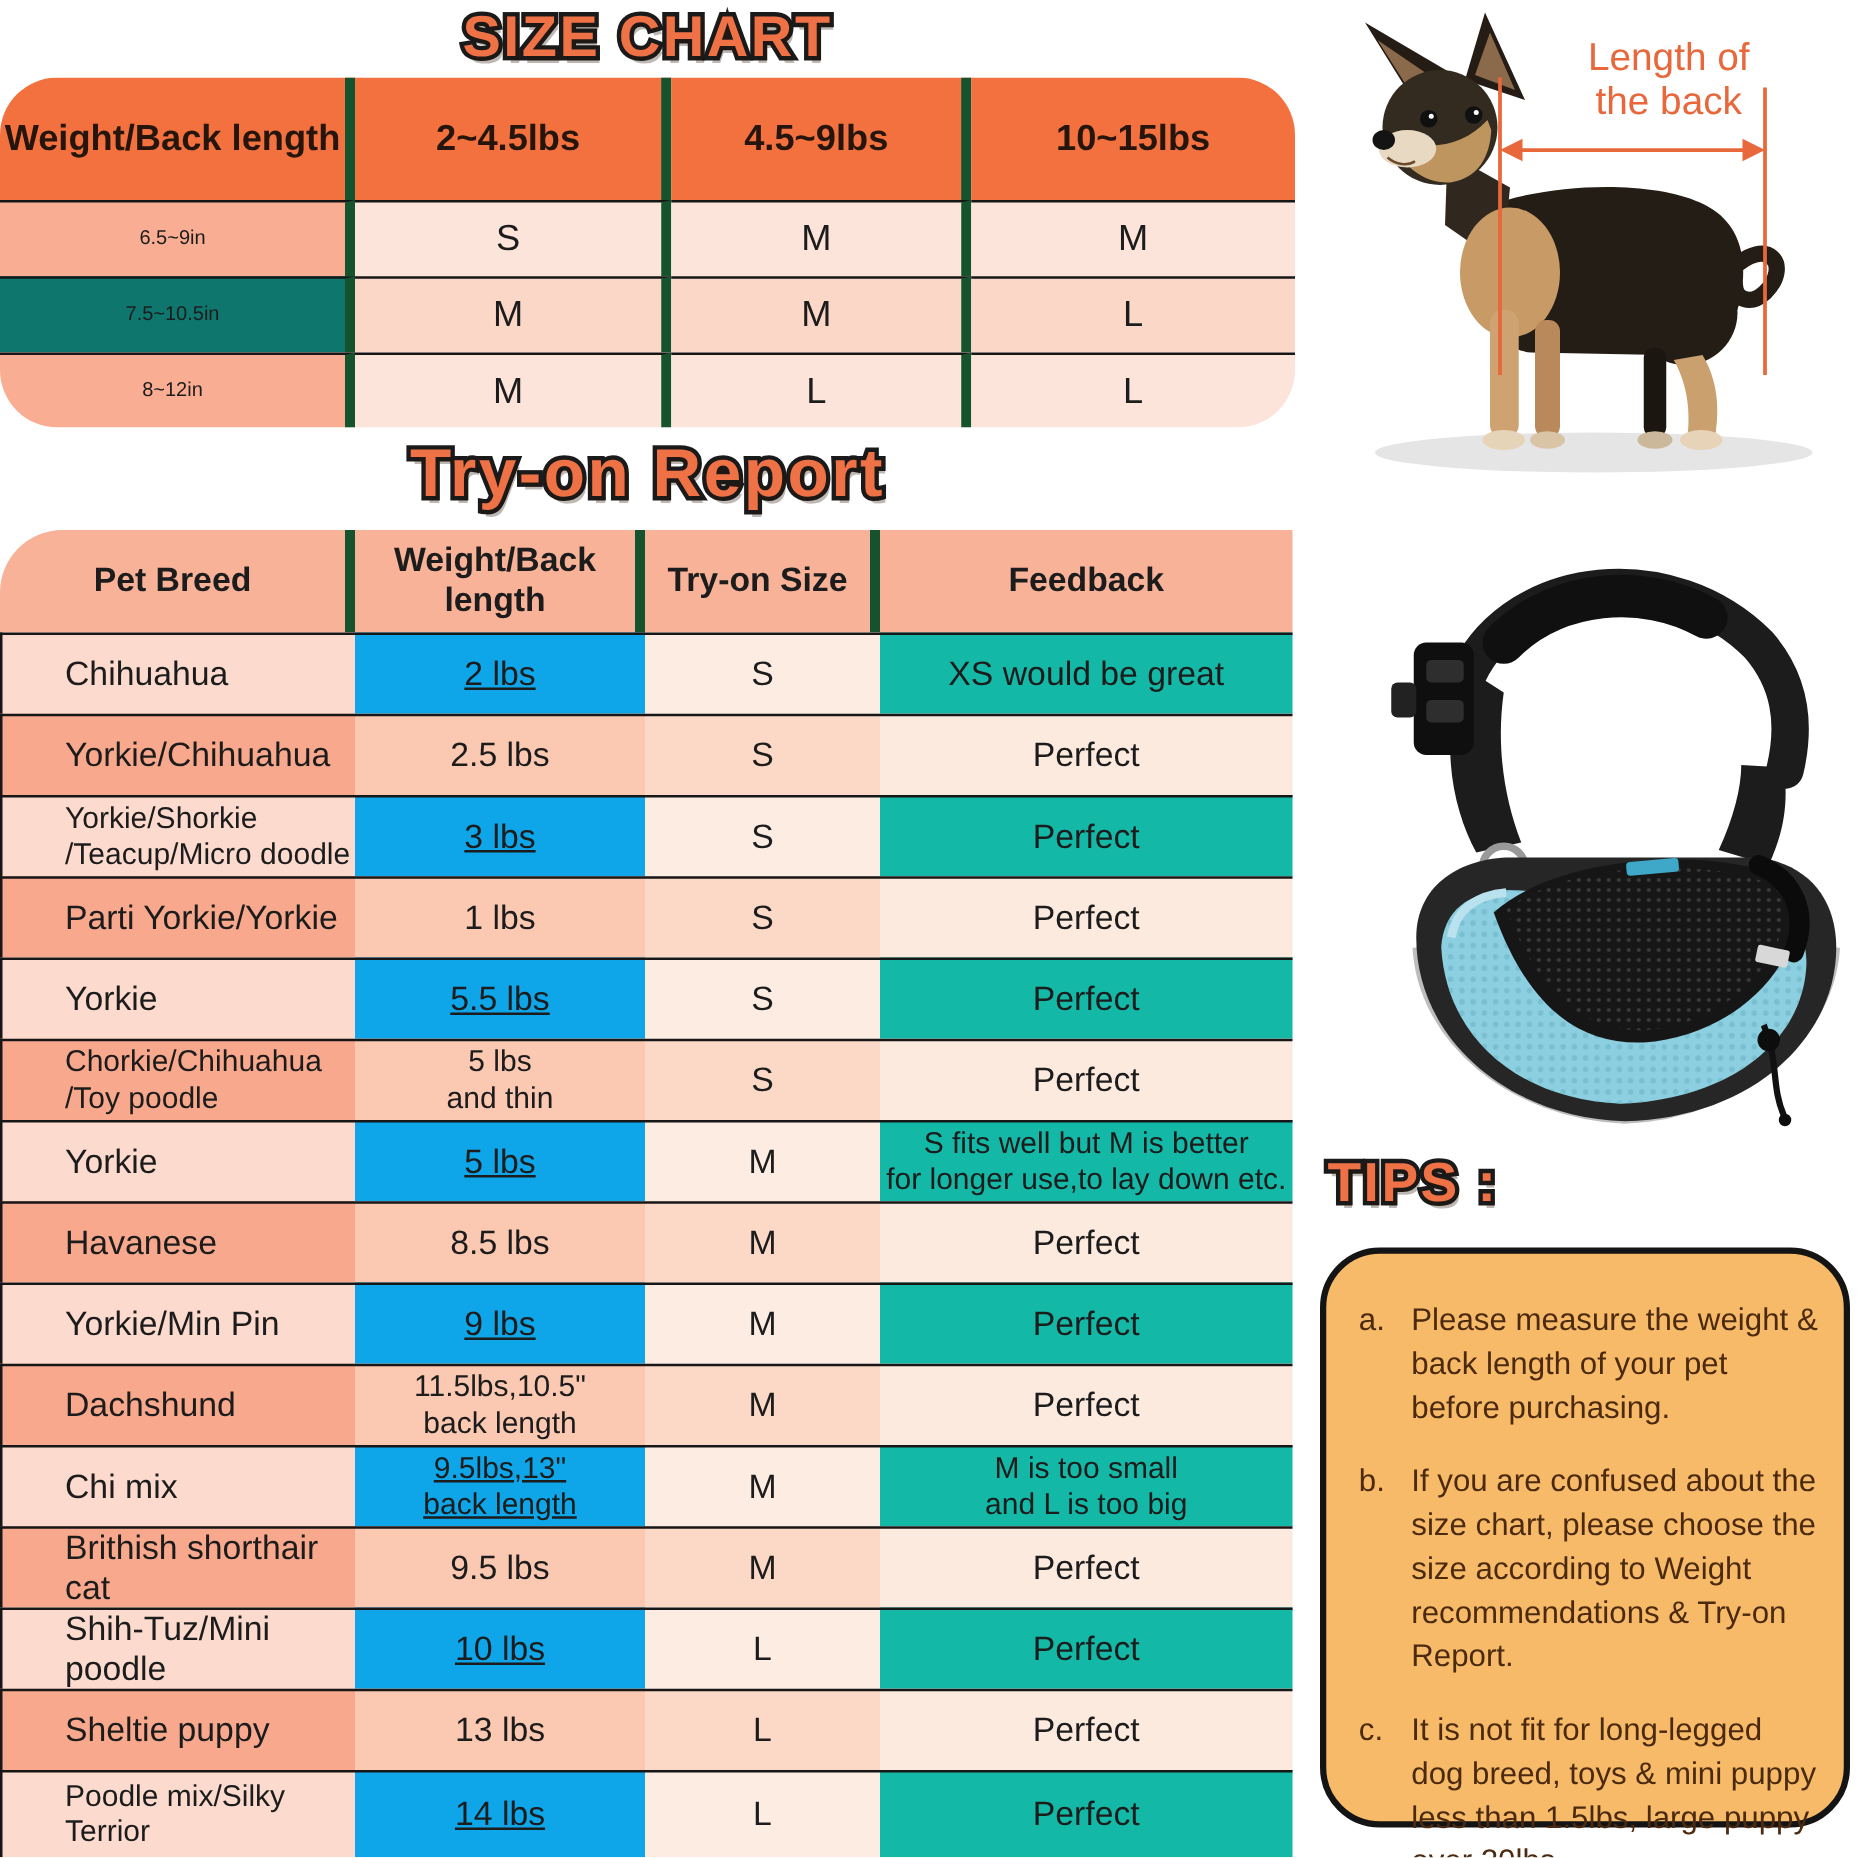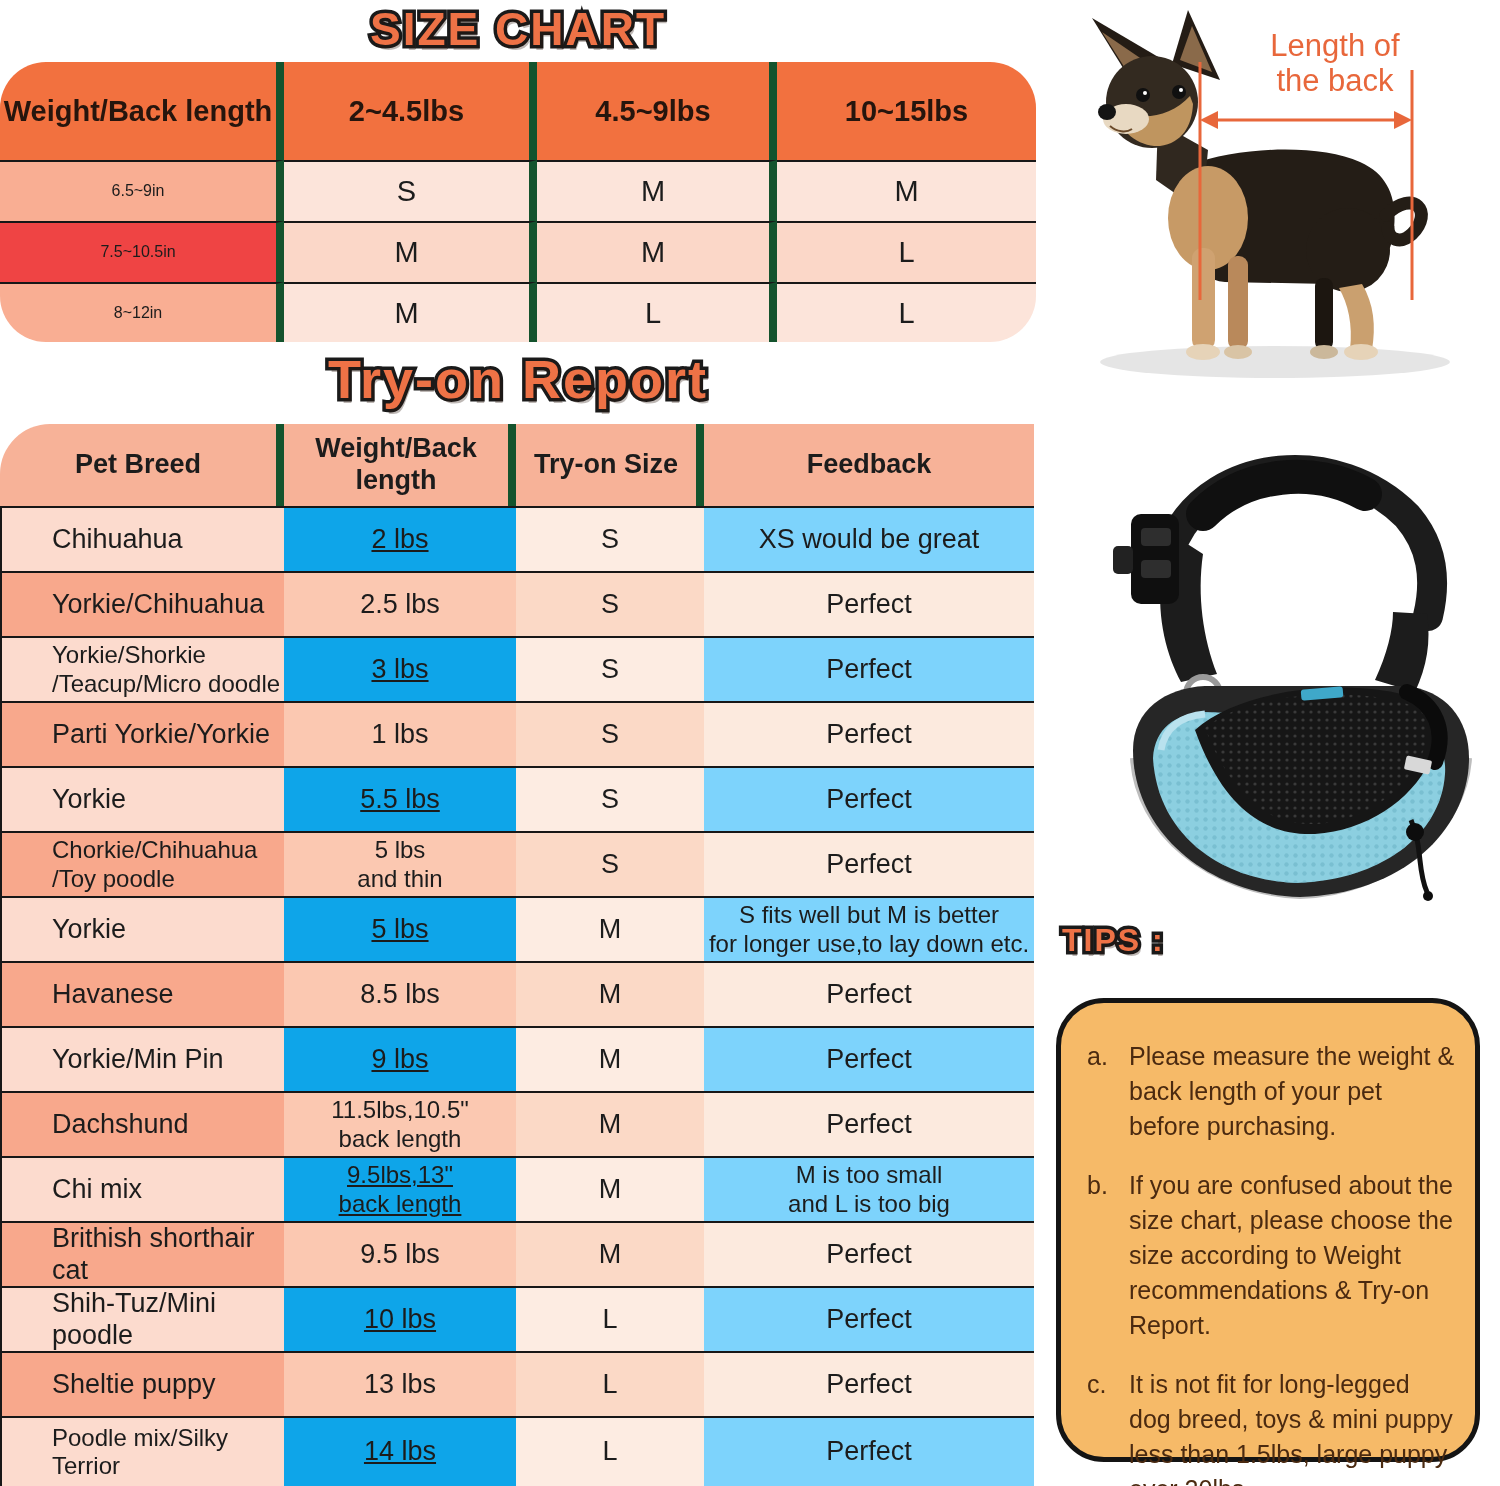--- a/index.html
+++ b/index.html
@@ -5,49 +5,49 @@
   html,body{margin:0;padding:0;background:#ffffff;}
   .canvas{position:relative;width:1500px;height:1486px;background:#ffffff;overflow:hidden;
           font-family:"Liberation Sans", sans-serif;color:#1c1c1c;}
 
   
   .bubble{position:absolute;font-weight:800;letter-spacing:2px;color:#ee7246;
           -webkit-text-stroke:7px #1a1a1a;paint-order:stroke fill;
           text-shadow:3px 5px 0 rgba(40,20,10,.30);white-space:nowrap;}
   .t-size{left:0;top:2px;width:1036px;text-align:center;font-size:46px;}
   .t-tryon{left:0;top:348px;width:1036px;text-align:center;font-size:54px;}
-  .t-tips{left:1062px;top:922px;font-size:32px;}
+  .t-tips{left:1062px;top:922px;font-size:44px;}
 
   
   .cell{display:flex;align-items:center;justify-content:center;text-align:center;
         white-space:pre-line;line-height:1.18;}
   .bR{border-right:8px solid #14532d;}
   .bT{border-top:2px solid #171717;}
 
   
   .sc-table{position:absolute;left:0;top:62px;width:1036px;height:280px;display:grid;
             grid-template-columns:284px 253px 240px 259px;
             grid-template-rows:98px 61px 61px 1fr;
             border-radius:46px;overflow:hidden;}
   .sc-hd{background:#f2713f;font-weight:bold;font-size:29px;color:#26150d;}
   .sc-c{font-size:29px;}
-  .sc-c0.rl{background:#f9ae93;} .sc-c0.rd{background:#ef4444;}
+  .sc-c0.rl{background:#f9ae93;} .sc-c0.rd{background:#0f766e;}
   .sc-c.rl{background:#fce4da;}  .sc-c.rd{background:#fbd7c8;}
 
   
   .tr-table{position:absolute;left:0;top:424px;width:1228px;height:1062px;display:grid;
             grid-template-columns:284px 232px 188px 330px;
             grid-template-rows:82px repeat(14,65px) minmax(0,1fr);
             border-radius:50px 50px 0 0;overflow:hidden;}
   .tr-hd{background:#f7b298;font-weight:bold;font-size:27px;}
   .tr-table .cell{font-size:27px;}
   .tr-table .cell.tw{font-size:24px;}
   .d0{border-left:2px solid #171717;justify-content:flex-start;text-align:left;
       padding-left:50px;box-sizing:border-box;}
-  .d0.rl{background:#fcdbce;} .d1.rl{background:#0ea5e9;text-decoration:underline;} .d2.rl{background:#fdece2;} .d3.rl{background:#7dd3fc;}
+  .d0.rl{background:#fcdbce;} .d1.rl{background:#0ea5e9;text-decoration:underline;} .d2.rl{background:#fdece2;} .d3.rl{background:#14b8a6;}
   .d0.rd{background:#f8a88c;} .d1.rd{background:#fbc8b1;} .d2.rd{background:#fbd9c6;} .d3.rd{background:#fceade;}
 
   
   .dog-wrap{position:absolute;left:1040px;top:0;width:450px;height:405px;}
   .back-label{position:absolute;left:1245px;top:28px;width:180px;text-align:center;
               color:#e8673b;font-size:31px;line-height:35px;white-space:pre-line;}
 
   
   .bag-wrap{position:absolute;left:1075px;top:428px;width:400px;height:480px;}
 

